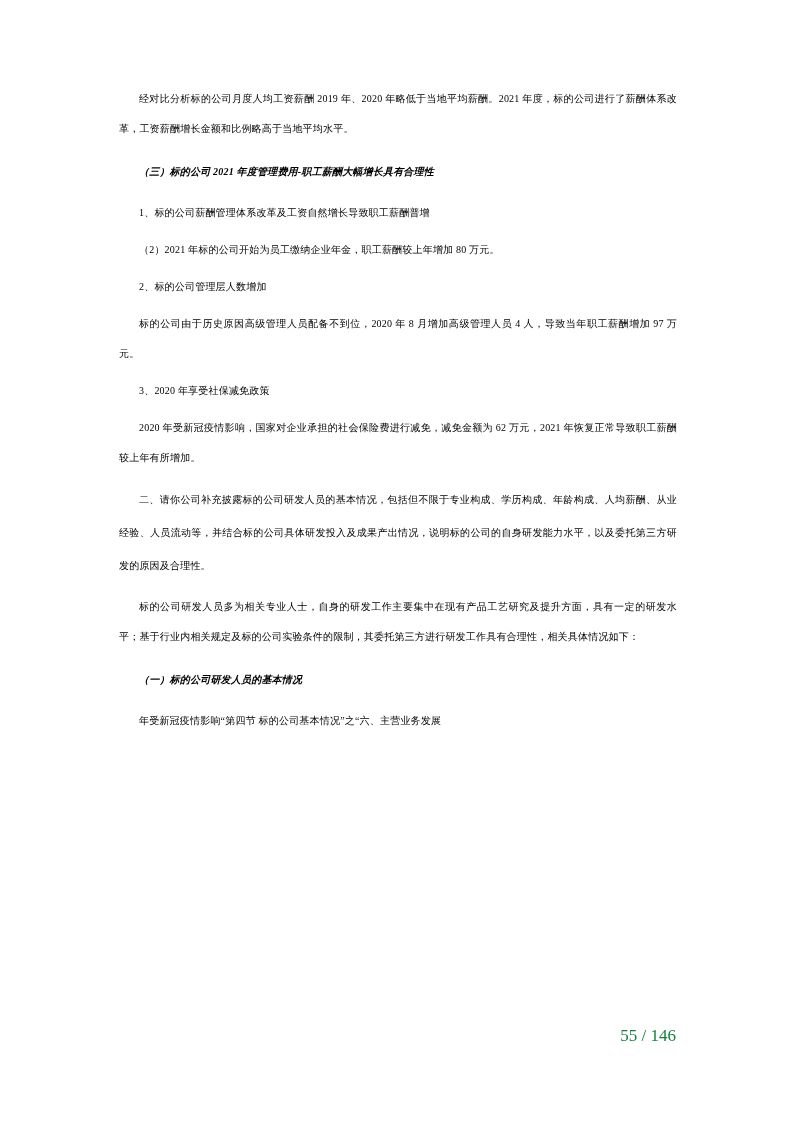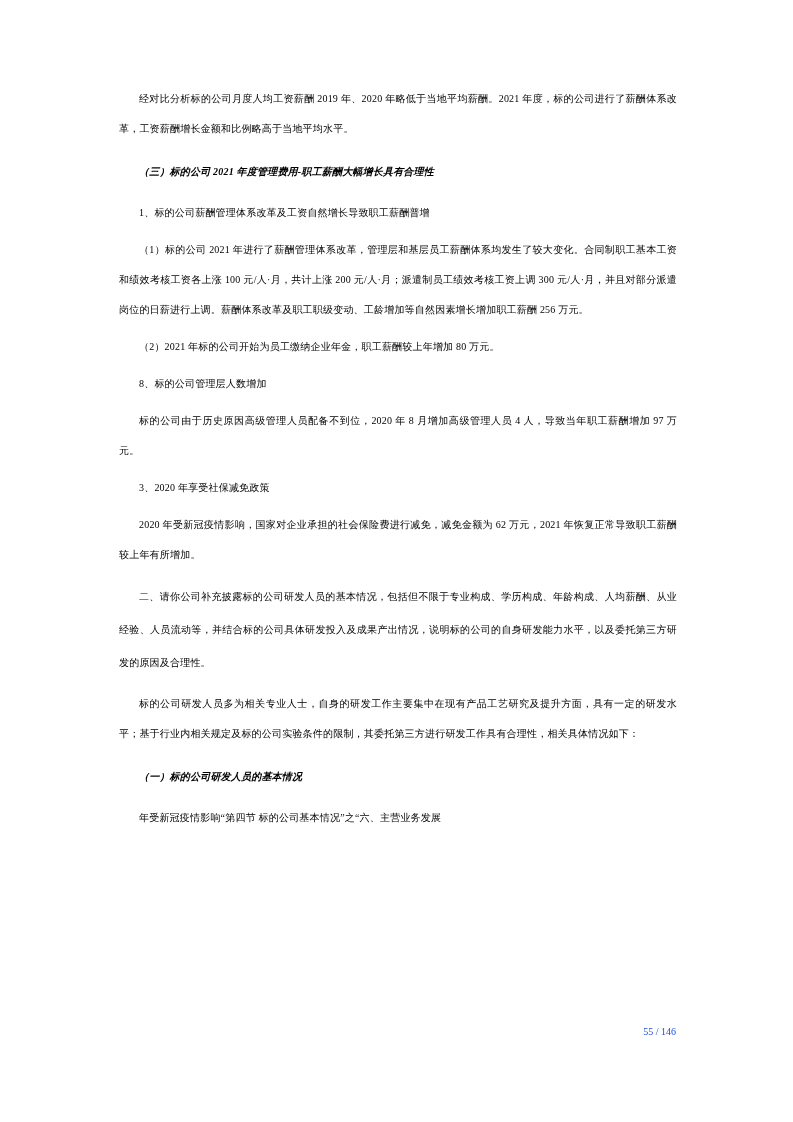--- a/index.html
+++ b/index.html
@@ -40,41 +40,40 @@
   .content p.emphasis {
     font-weight: normal;
     line-height: 33px;
     margin-top: 10px;
     margin-bottom: 10px;
   }
   .footer {
     position: absolute;
     right: 117px;
     top: 1026px;
-    font-size: 10px;
+    font-size: 17px;
     font-family: "Liberation Serif", "DejaVu Serif", serif;
-    color: #1d4ed8;
+    color: #15803d;
   }
 </style>
 </head>
 <body>
 
 <div class="page">
   <div class="content">
     <p>经对比分析标的公司月度人均工资薪酬 2019 年、2020 年略低于当地平均薪酬。2021 年度，标的公司进行了薪酬体系改革，工资薪酬增长金额和比例略高于当地平均水平。</p>
 
     <p class="heading">（三）标的公司 2021 年度管理费用-职工薪酬大幅增长具有合理性</p>
 
     <p>1、标的公司薪酬管理体系改革及工资自然增长导致职工薪酬普增</p>
 
-    <p>（1）标的公司 2021 年进行了薪酬管理体系改革，管理层和基层员工薪酬体系均发生了较大变化。合同制职工基本工资和绩效考核工资各上涨 100 元/人·月，共计上涨 200 元/人·月；派遣制员工绩效考核工资上调 300 元/人·月，并且对部分派遣岗位的日薪进行上调。薪酬体系改革及职工职级变动、工龄增加等自然因素增长增加职工薪酬 256 万元。</p>
 
     <p>（2）2021 年标的公司开始为员工缴纳企业年金，职工薪酬较上年增加 80 万元。</p>
 
-    <p>8、标的公司管理层人数增加</p>
+    <p>2、标的公司管理层人数增加</p>
 
     <p>标的公司由于历史原因高级管理人员配备不到位，2020 年 8 月增加高级管理人员 4 人，导致当年职工薪酬增加 97 万元。</p>
 
     <p>3、2020 年享受社保减免政策</p>
 
     <p>2020 年受新冠疫情影响，国家对企业承担的社会保险费进行减免，减免金额为 62 万元，2021 年恢复正常导致职工薪酬较上年有所增加。</p>
 
     <p class="emphasis">二、请你公司补充披露标的公司研发人员的基本情况，包括但不限于专业构成、学历构成、年龄构成、人均薪酬、从业经验、人员流动等，并结合标的公司具体研发投入及成果产出情况，说明标的公司的自身研发能力水平，以及委托第三方研发的原因及合理性。</p>
 
     <p>标的公司研发人员多为相关专业人士，自身的研发工作主要集中在现有产品工艺研究及提升方面，具有一定的研发水平；基于行业内相关规定及标的公司实验条件的限制，其委托第三方进行研发工作具有合理性，相关具体情况如下：</p>

